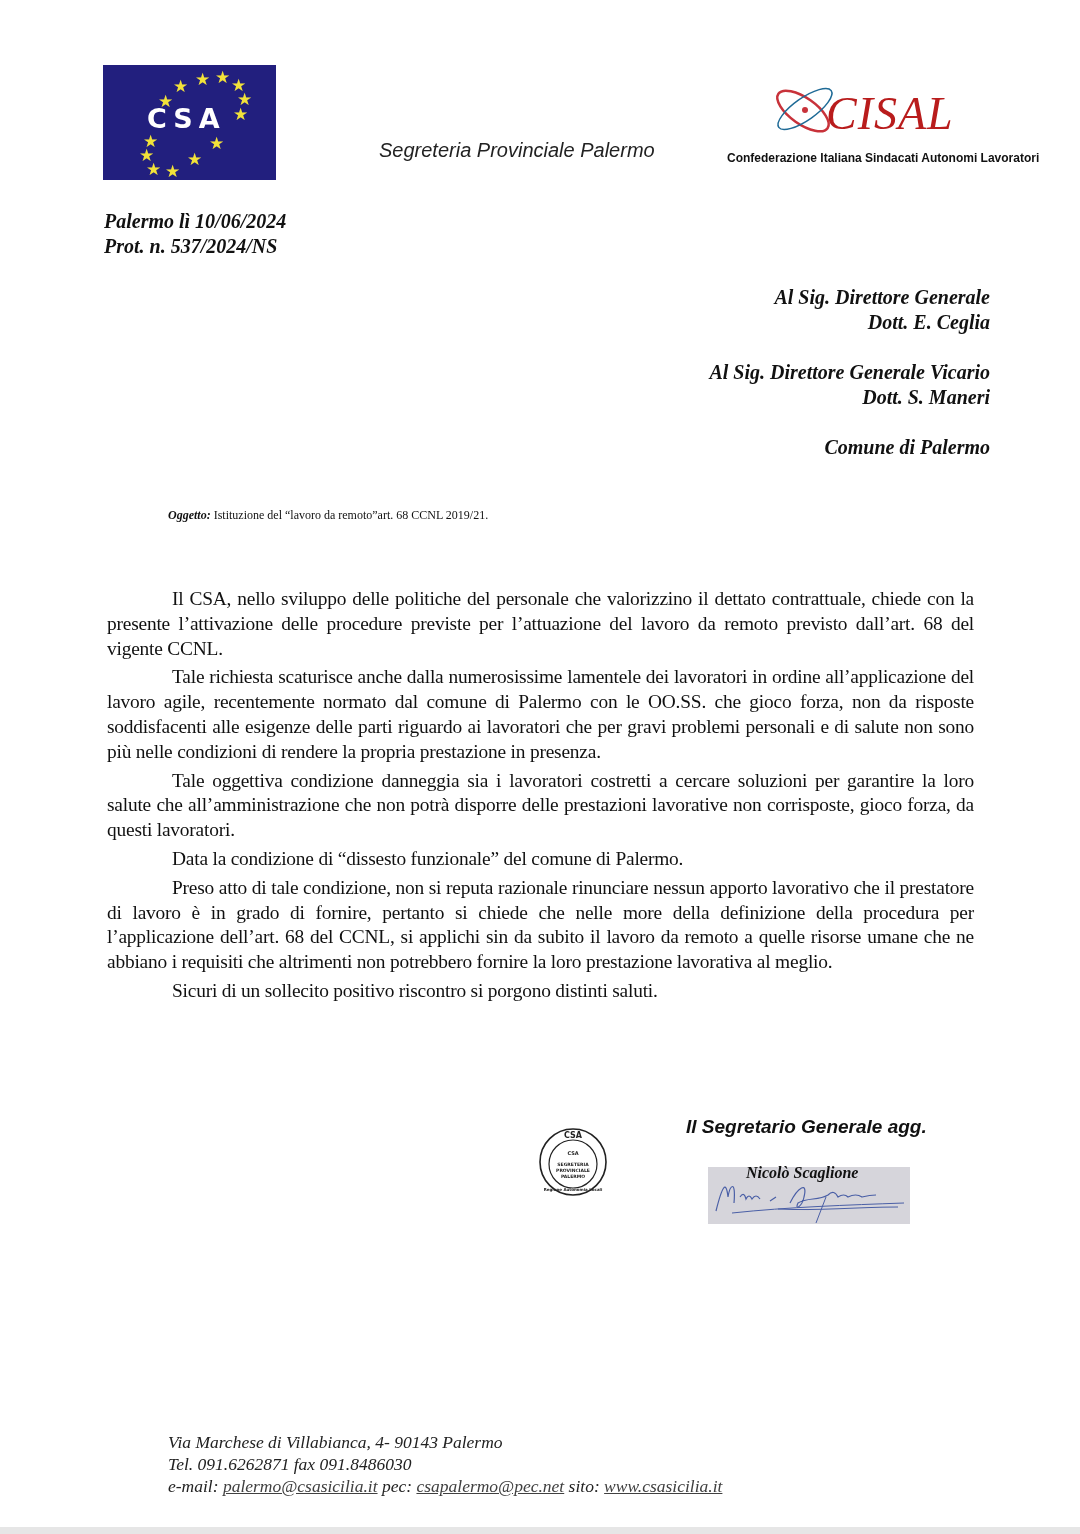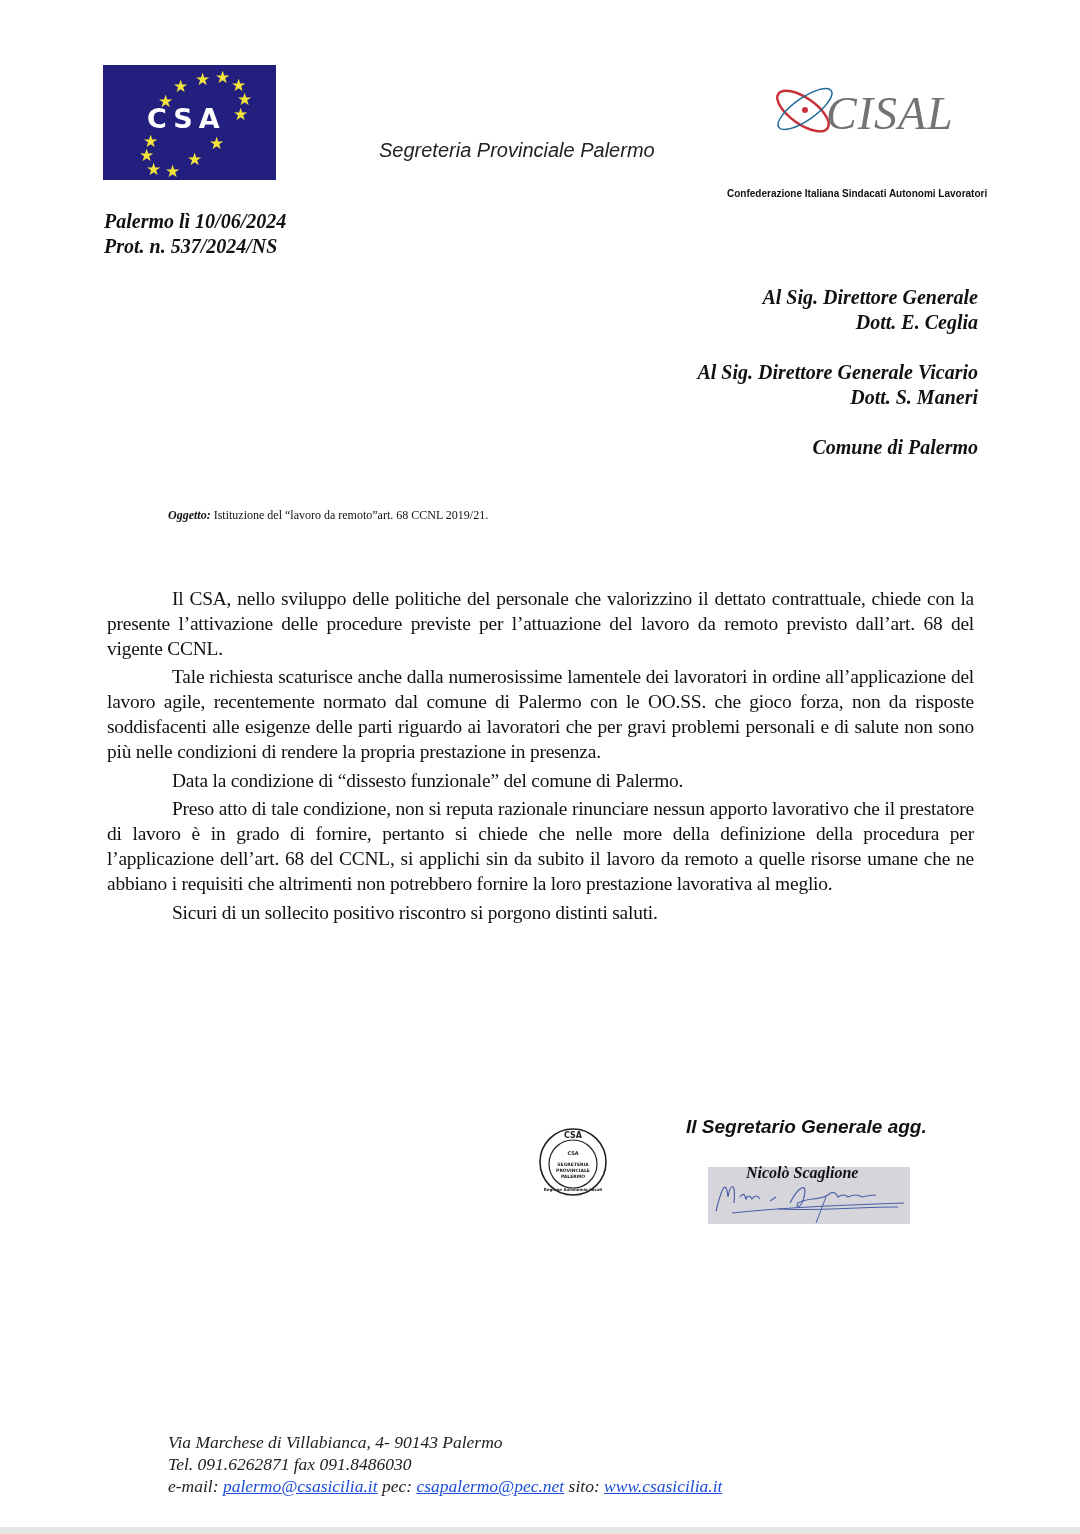--- a/index.html
+++ b/index.html
@@ -21,31 +21,31 @@
     left: 379px; top: 139px;
     font-family: "Liberation Sans", sans-serif; font-style: italic;
     font-size: 20px; color: #222; text-align: center;
   }
 
   
   .cisal-logo { left: 765px; top: 73px; width: 200px; height: 70px; }
   .cisal-word {
     left: 826px; top: 87px;
     font-family: "Liberation Serif", serif; font-style: italic;
-    font-size: 46px; color: #737373; letter-spacing: 1px;
+    font-size: 46px; color: #b91c1c; letter-spacing: 1px;
   }
   .cisal-sub {
     left: 727px; top: 151px;
     font-family: "Liberation Sans", sans-serif; font-weight: bold;
-    font-size: 10px; color: #111; margin-top: 37px;
+    font-size: 12px; color: #111;
   }
 
   .meta { left: 104px; top: 209px; font-weight: bold; font-style: italic; font-size: 20px; line-height: 25px; }
 
-  .recipients { right: 102px; top: 285px; text-align: right; font-weight: bold; font-style: italic; font-size: 20px; line-height: 25px; }
+  .recipients { right: 90px; top: 285px; text-align: right; font-weight: bold; font-style: italic; font-size: 20px; line-height: 25px; }
   .recipients .gap { height: 25px; }
 
   .subject { left: 168px; top: 508px; font-size: 12px; }
   .subject .lbl { font-weight: bold; font-style: italic; }
 
   .body {
     left: 103px; top: 583px; width: 875px;
     font-size: 19.4px; line-height: 24.8px; text-align: justify;
     letter-spacing: -0.2px;
   }
@@ -64,21 +64,21 @@
   .sig-name {
     left: 746px; top: 1164px;
     font-weight: bold; font-style: italic; font-size: 16px;
   }
   .sig-scribble { left: 708px; top: 1167px; width: 202px; height: 57px; }
 
   .footer {
     left: 168px; top: 1431px;
     font-style: italic; font-size: 17.5px; line-height: 22px; color: #222;
   }
-  .footer a { color: #1d4ed8; text-decoration: underline; }
+  .footer a { color: #404040; text-decoration: underline; }
 
   .bottom-bar { left: 0; top: 1527px; width: 1080px; height: 7px; background: #e6e6e6; }
 </style>
 </head>
 <body>
 
 <div class="abs csa-logo">
   <svg viewBox="0 0 173 115">
     <g fill="#f2e23a">
       <text x="70" y="27" font-size="17">★</text>
@@ -124,20 +124,21 @@
   <div>Comune di Palermo</div>
 </div>
 
 <div class="abs subject">
   <span class="lbl">Oggetto:</span><span> Istituzione del “lavoro da remoto”art. 68 CCNL 2019/21.</span>
 </div>
 
 <div class="abs body">
   <p>Il CSA, nello sviluppo delle politiche del personale che valorizzino il dettato contrattuale, chiede con la presente l’attivazione delle procedure previste per l’attuazione del lavoro da remoto previsto dall’art. 68 del vigente CCNL.</p>
   <p>Tale richiesta scaturisce anche dalla numerosissime lamentele dei lavoratori in ordine all’applicazione del lavoro agile, recentemente normato dal comune di Palermo con le OO.SS. che gioco forza, non da risposte soddisfacenti alle esigenze delle parti riguardo ai lavoratori che per gravi problemi personali e di salute non sono più nelle condizioni di rendere la propria prestazione in presenza.</p>
+  <p>Tale oggettiva condizione danneggia sia i lavoratori costretti a cercare soluzioni per garantire la loro salute che all’amministrazione che non potrà disporre delle prestazioni lavorative non corrisposte, gioco forza, da questi lavoratori.</p>
   <p>Data la condizione di “dissesto funzionale” del comune di Palermo.</p>
   <p>Preso atto di tale condizione,  non si reputa razionale rinunciare  nessun apporto lavorativo che il prestatore di lavoro è in grado di fornire, pertanto si chiede che nelle more della definizione della procedura per l’applicazione dell’art. 68 del CCNL, si applichi sin da subito il lavoro da remoto a quelle risorse umane che ne abbiano i requisiti che altrimenti non potrebbero fornire la loro prestazione lavorativa al meglio.</p>
   <p>Sicuri di un sollecito positivo riscontro si porgono distinti saluti.</p>
 </div>
 
 <div class="abs signer-title">Il Segretario Generale agg.</div>
 
 <svg class="abs stamp" viewBox="0 0 86 70">
   <circle cx="43" cy="35" r="33" fill="none" stroke="#222" stroke-width="1.6"></circle>
   <circle cx="43" cy="37" r="24" fill="none" stroke="#222" stroke-width="1.2"></circle>

